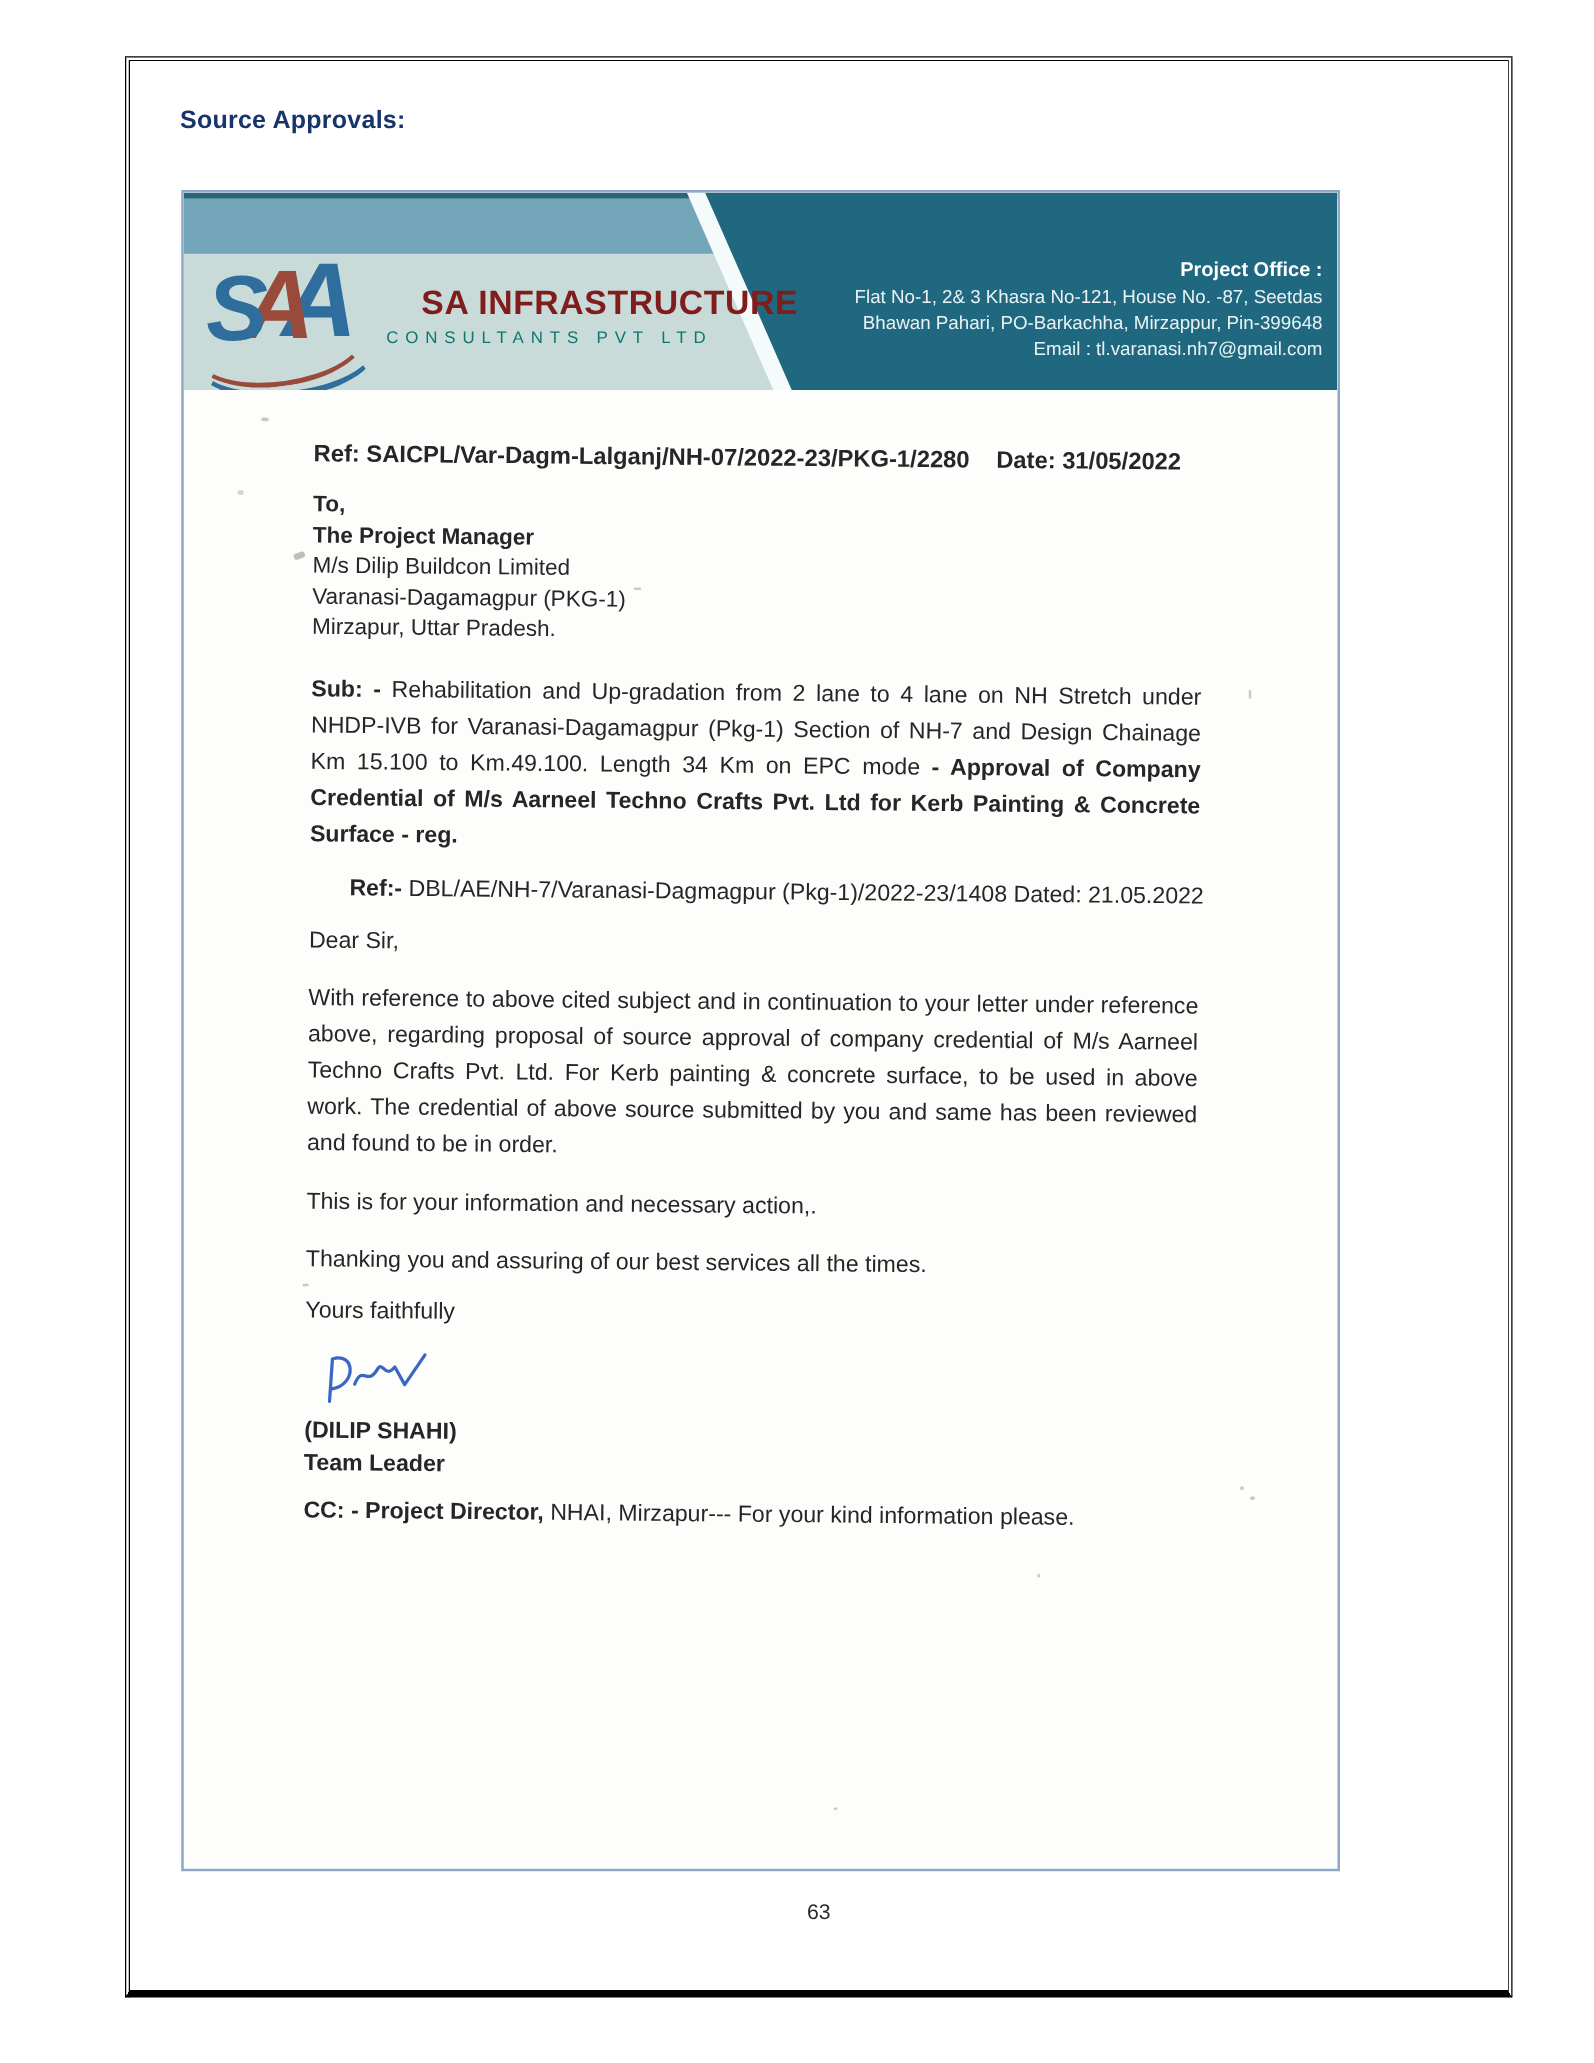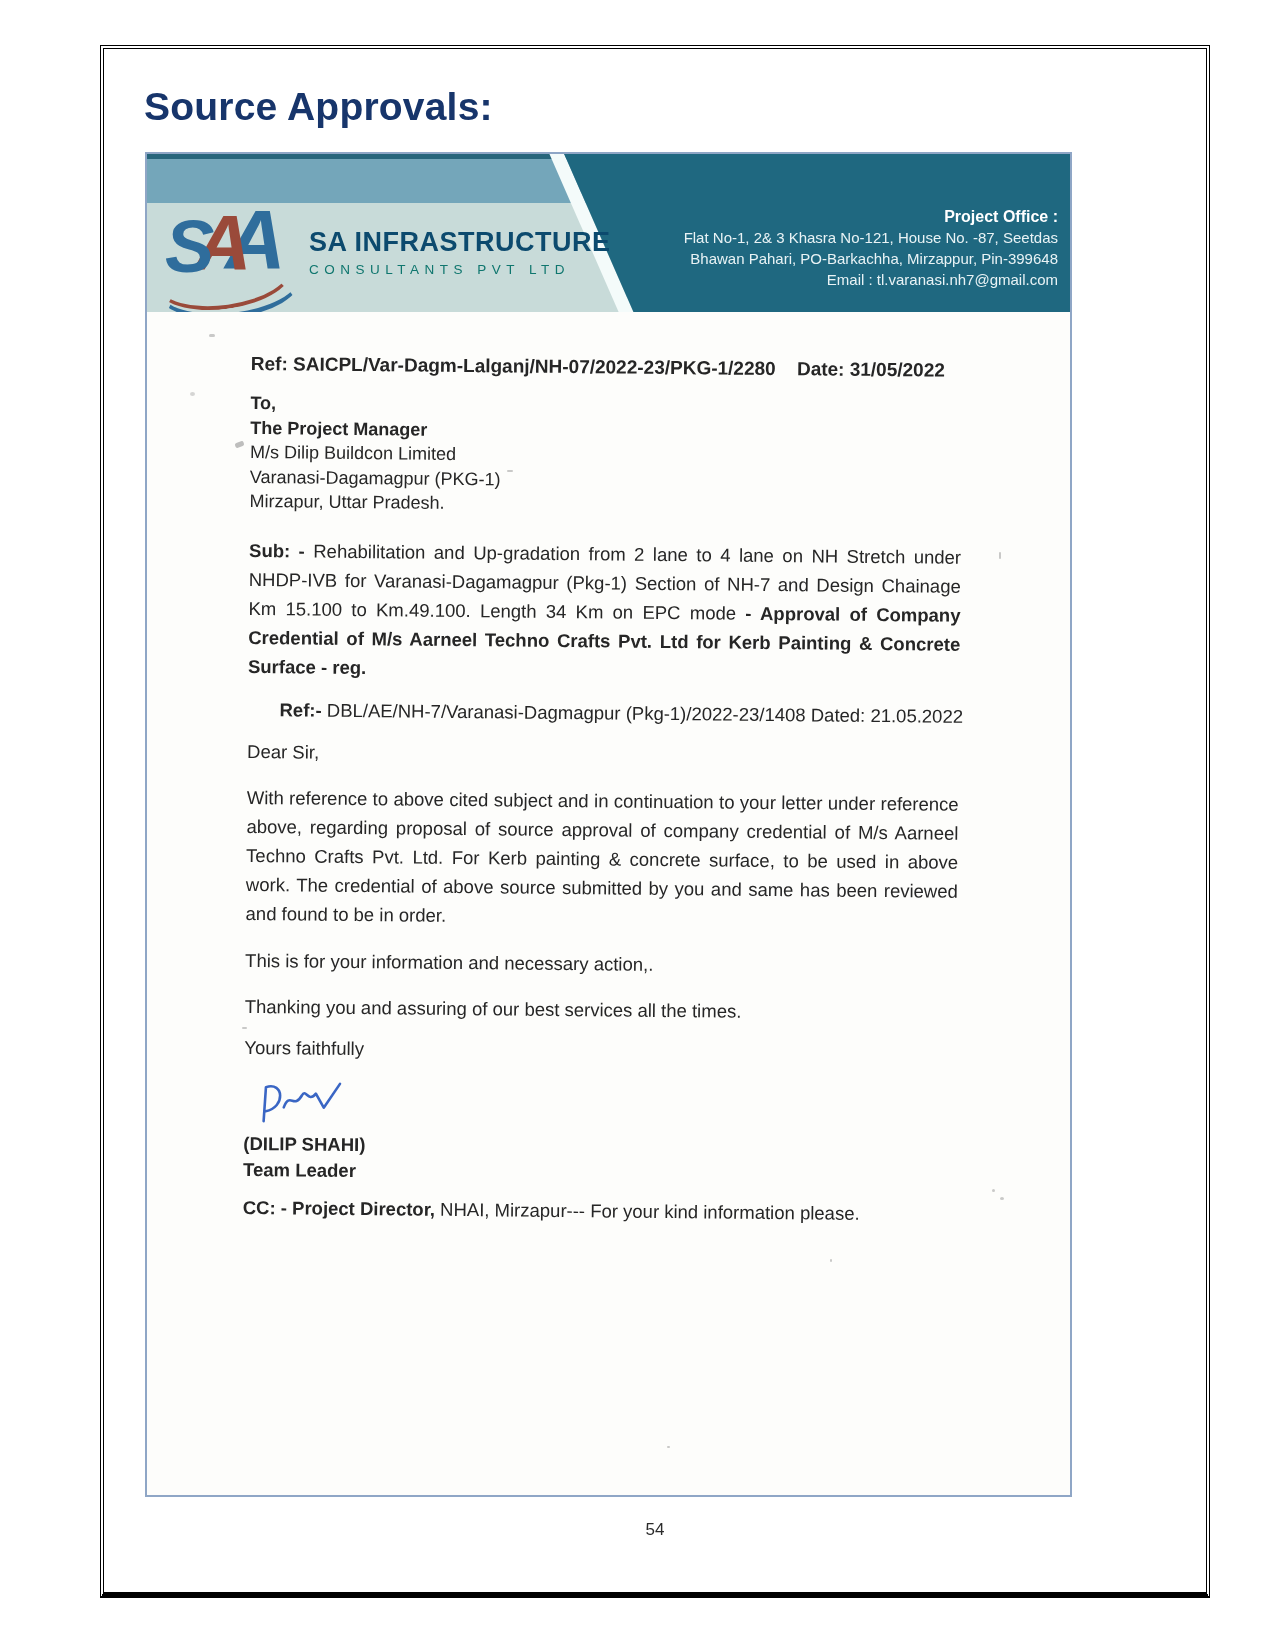--- a/index.html
+++ b/index.html
@@ -6,21 +6,21 @@
   body{width:1275px;height:1650px;position:relative;font-family:"Liberation Sans",sans-serif;overflow:hidden;}
 
   
   .page-frame{
     position:absolute;left:100px;top:45px;width:1110px;height:1553px;
     border:4px double #000;border-bottom:6px solid #000;background:#fff;box-sizing:border-box;
   }
 
   .page-title{
     position:absolute;left:40px;top:36px;
-    font-size:39px;font-weight:bold;color:#17356b;letter-spacing:0.2px;
+    font-size:20px;font-weight:bold;color:#17356b;letter-spacing:0.2px;
   }
 
   
   .scan{
     position:absolute;left:41px;top:103px;width:927px;height:1345px;
     border:2px solid #8fa6c6;background:#fdfdfb;box-sizing:border-box;overflow:hidden;
   }
 
   
   .letterhead{position:relative;width:100%;height:158px;background:#c8dbd9;overflow:hidden;}
@@ -33,21 +33,21 @@
 
   .logo{position:absolute;left:18px;top:46px;display:flex;align-items:center;gap:16px;z-index:3;}
   .logo-mark{position:relative;width:128px;height:104px;font-style:italic;font-weight:bold;}
   .logo-a-blue{position:absolute;left:60px;top:-2px;font-size:84px;color:#2f6d9c;line-height:1;}
   .logo-a-red{position:absolute;left:30px;top:4px;font-size:78px;color:#9a4a3a;line-height:1;}
   .logo-s{position:absolute;left:0px;top:10px;font-size:74px;color:#2f6d9c;line-height:1;}
   .swoosh{position:absolute;border:3px solid transparent;border-radius:50%;}
   .swoosh-red{width:132px;height:58px;border-bottom:4px solid #9a4a3a;top:44px;left:-10px;transform:rotate(-8deg);}
   .swoosh-blue{width:138px;height:58px;border-bottom:5px solid #2f6d9c;top:52px;left:-8px;transform:rotate(-6deg);}
   .logo-text{display:flex;flex-direction:column;}
-  .logo-name{font-size:27px;font-weight:600;color:#0c4a6e;letter-spacing:0.5px;}
+  .logo-name{font-size:27px;font-weight:600;color:#7f1d1d;letter-spacing:0.5px;margin-left:28px;}
   .logo-sub{font-size:13.5px;letter-spacing:5.5px;color:#0f766e;margin-top:4px;}
 
   .project-office{position:absolute;right:12px;top:52px;text-align:right;z-index:3;
     color:#e9f3f5;font-size:15px;line-height:21px;margin-left:40px;}
   .project-office .po-label{font-weight:bold;font-size:16px;color:#ffffff;}
 
   
   .letter-text{
     position:relative;padding:0 107px 0 104px;color:#262626;
     transform:rotate(0.55deg);transform-origin:0 0;
@@ -158,14 +158,14 @@
     <div class="speck" style="left:852px;top:398px;width:2px;height:7px;"></div>
     <div class="speck" style="left:360px;top:316px;width:6px;height:2px;"></div>
     <div class="speck" style="left:845px;top:1035px;width:3px;height:3px;border-radius:50%;"></div>
     <div class="speck" style="left:853px;top:1043px;width:4px;height:3px;border-radius:50%;"></div>
     <div class="speck" style="left:683px;top:1105px;width:2px;height:3px;"></div>
     <div class="speck" style="left:95px;top:873px;width:5px;height:2px;"></div>
     <div class="speck" style="left:520px;top:1292px;width:3px;height:2px;"></div>
     <div class="speck" style="left:43px;top:238px;width:5px;height:4px;border-radius:50%;opacity:.35;"></div>
   </div>
 
-  <div class="page-number">54</div>
+  <div class="page-number">63</div>
 </div>
 
 </body></html>

